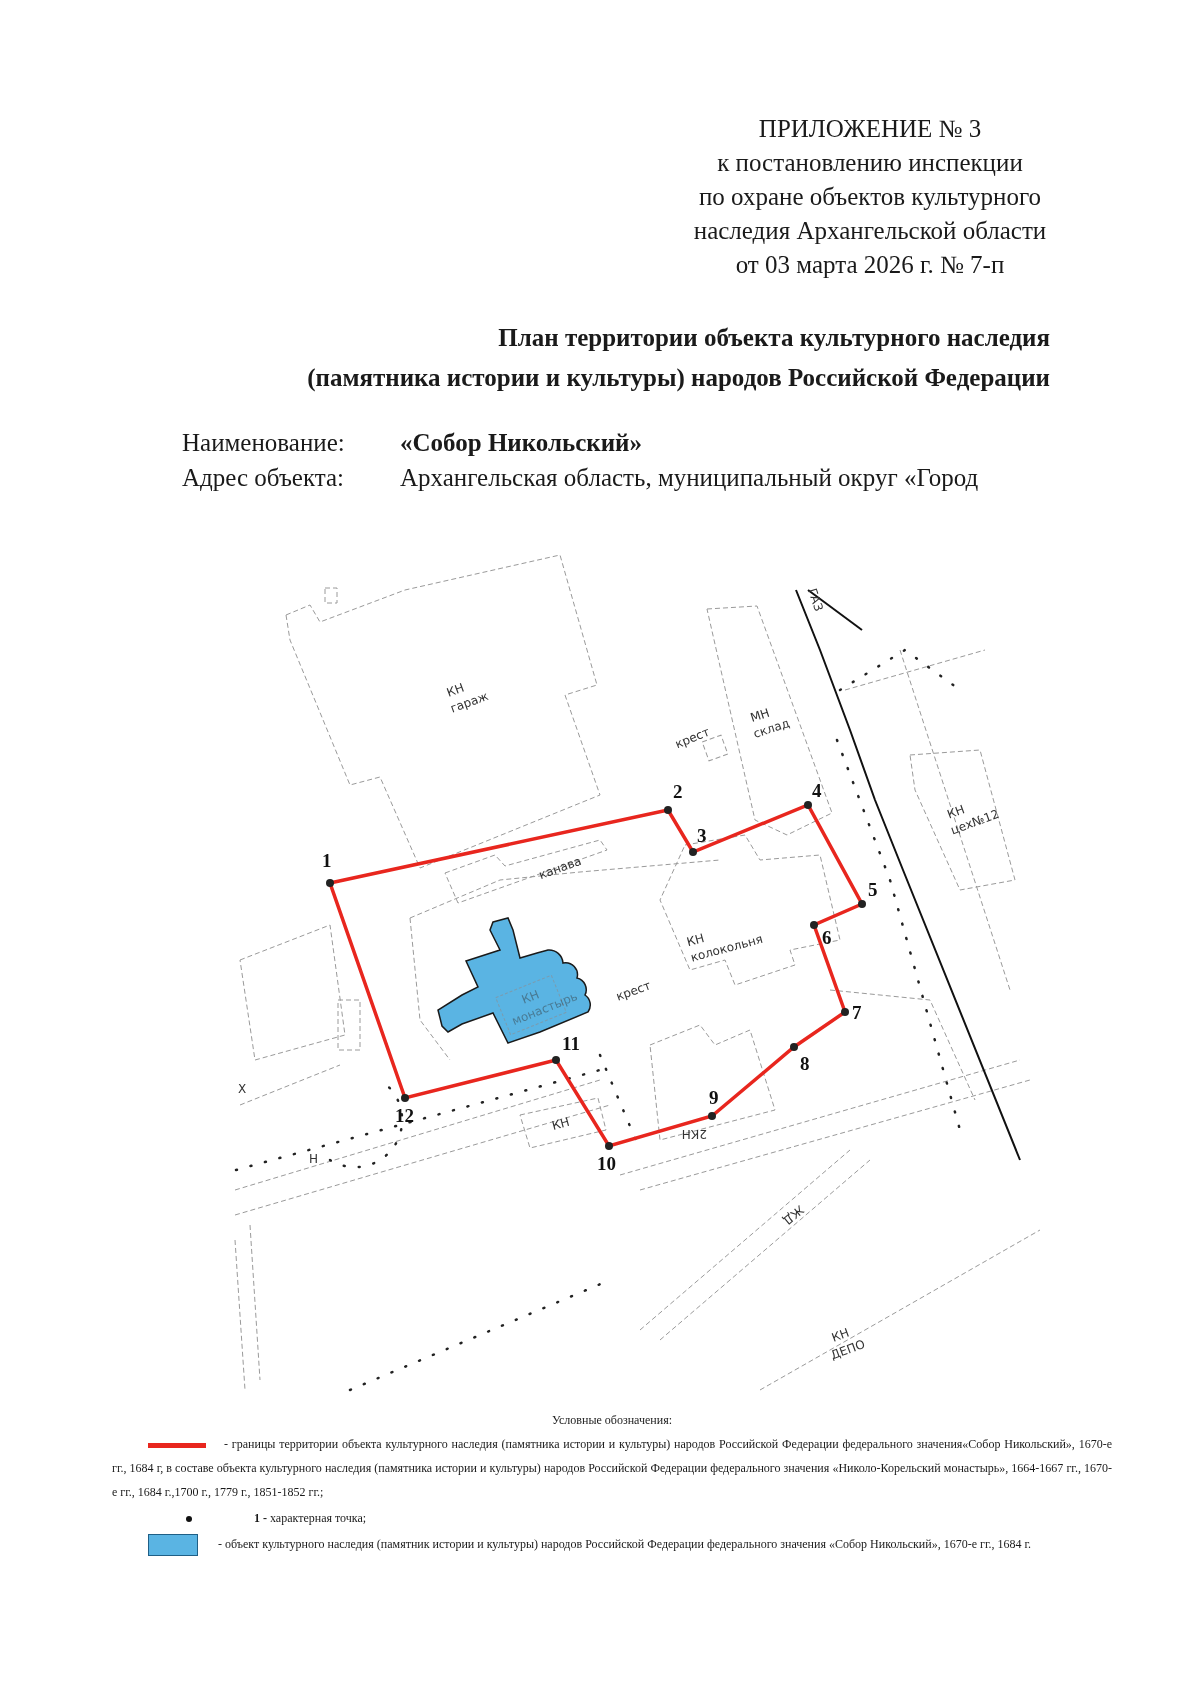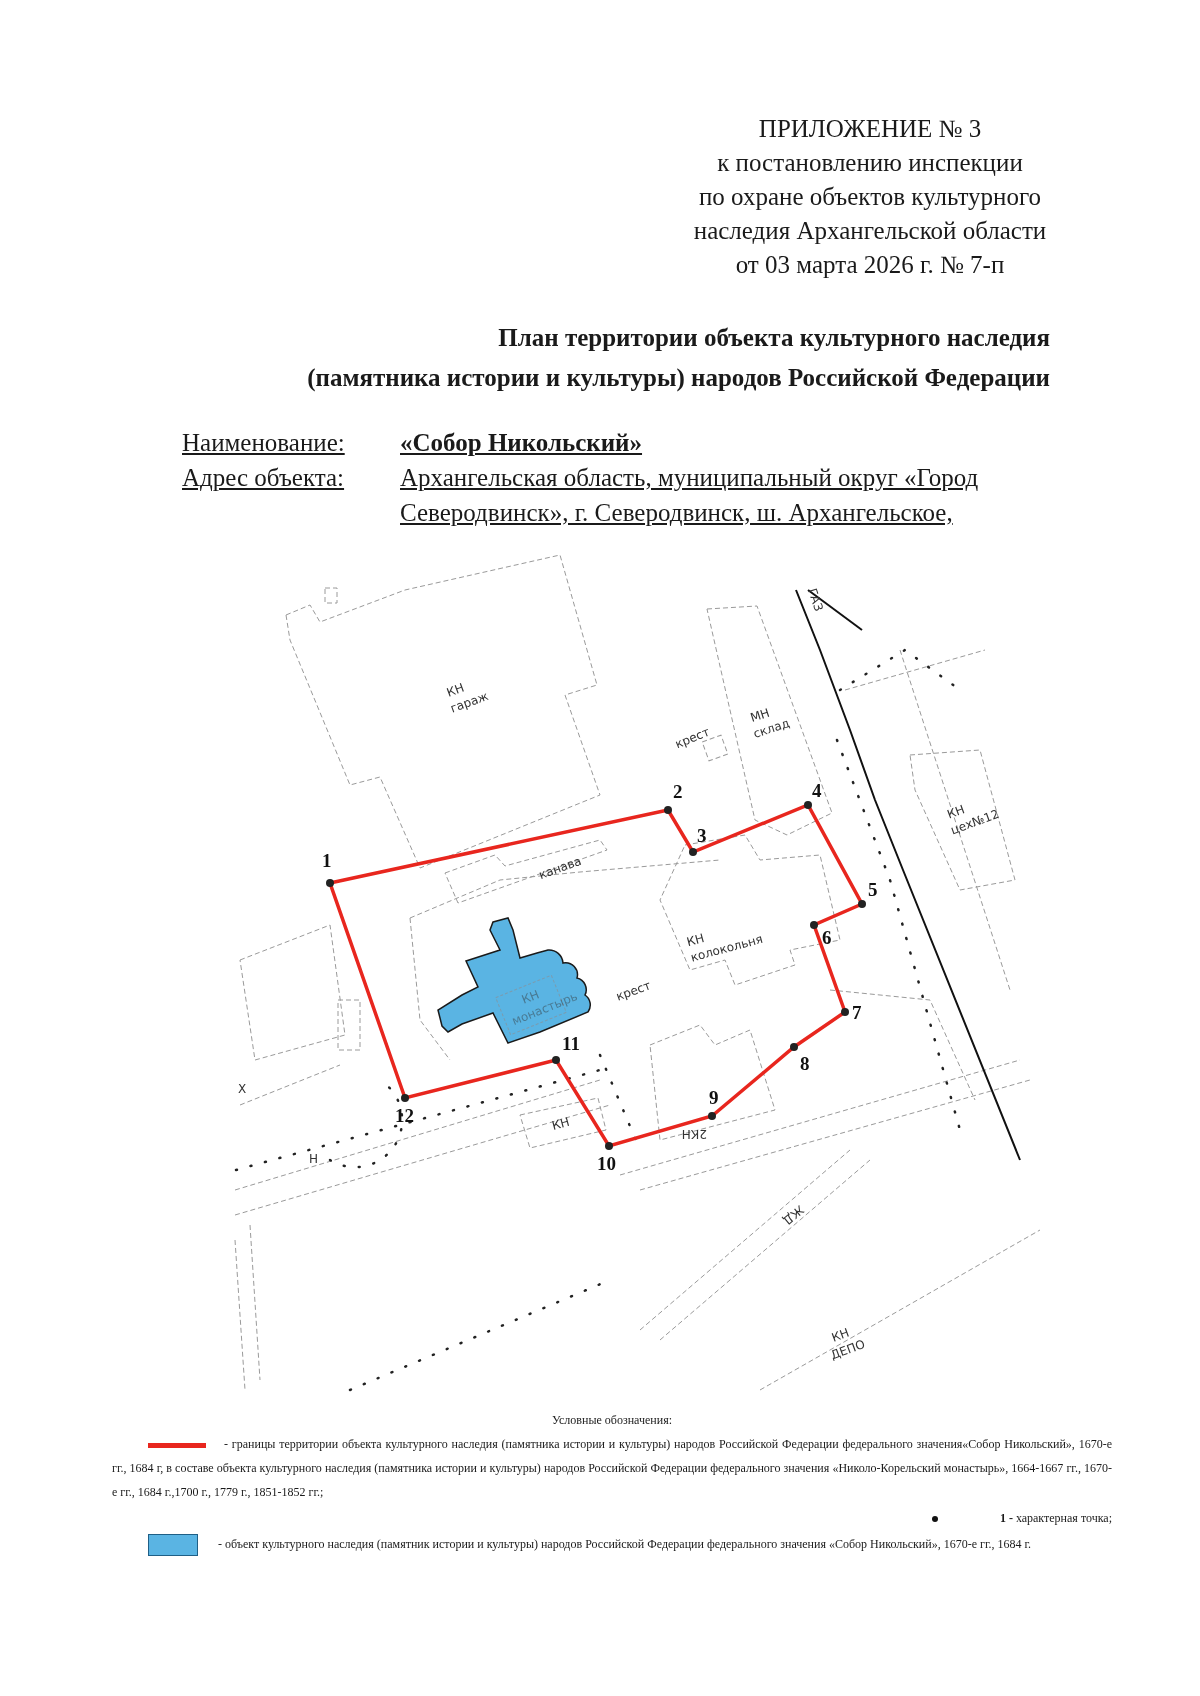--- a/index.html
+++ b/index.html
@@ -3,21 +3,21 @@
 <meta charset="utf-8">
 <style>
   html, body { margin: 0; padding: 0; background: #ffffff; }
   body { width: 1200px; height: 1696px; position: relative; overflow: hidden;
          font-family: "Liberation Serif", "DejaVu Serif", serif; color: #1a1a1a; }
   .appendix { position: absolute; left: 640px; top: 112px; width: 460px; text-align: center;
               font-size: 25px; line-height: 34px; }
   .title { position: absolute; left: 150px; top: 318px; width: 900px; text-align: right;
            font-size: 25px; font-weight: bold; line-height: 40px; }
   .meta { position: absolute; left: 182px; top: 425px; width: 880px; font-size: 25px; line-height: 35px; }
-  .meta-row { display: flex; text-decoration: underline; }
+  .meta-row { display: flex; }
   .meta-label { width: 210px; flex: none; }
   .meta-value { flex: 1; margin-left: 8px; }
   .meta-value.bold { font-weight: bold; }
   .map { position: absolute; left: 0; top: 0; }
   .map-label { font-family: "DejaVu Sans", "Liberation Sans", sans-serif; font-size: 12px; fill: #333; }
   .pt-label { font-family: "Liberation Serif", serif; font-weight: bold; font-size: 19px; fill: #111; }
   .legend { position: absolute; left: 112px; top: 1408px; width: 1000px; font-size: 12px; line-height: 24px; }
   .legend-title { text-align: center; }
   .legend-text { text-align: justify; text-align-last: left; }
   .legend-line { display: inline-block; width: 58px; height: 5px; background: #e8261e; vertical-align: middle; margin: 0 18px 0 36px; }
@@ -43,21 +43,20 @@
 
 <div class="meta">
   <div class="meta-row">
     <div class="meta-label">Наименование:</div>
     <div class="meta-value bold">«Собор Никольский»</div>
   </div>
   <div class="meta-row">
     <div class="meta-label">Адрес объекта:</div>
     <div class="meta-value">
       <div>Архангельская область, муниципальный округ «Город</div>
-      <div>Северодвинск», г. Северодвинск, ш. Архангельское,</div>
     </div>
   </div>
 </div>
 
 <svg class="map" width="1200" height="1696" viewBox="0 0 1200 1696">
   <g fill="none" stroke="#9a9a9a" stroke-width="1" stroke-dasharray="5,3">
 
     <polygon points="286,615 310,605 320,622 405,590 560,555 597,685 565,695 600,795 420,868 380,777 350,785 290,640"></polygon>
     <rect x="325" y="588" width="12" height="15"></rect>
 
@@ -177,20 +176,20 @@
   </g>
   <text class="map-label" x="309" y="1163">Н</text>
   <text class="map-label" x="238" y="1093">Х</text>
 </svg>
 
 <div class="legend">
   <div class="legend-title">Условные обозначения:</div>
   <div class="legend-text">
     <span class="legend-line"></span><span>- границы территории объекта культурного наследия (памятника истории и культуры) народов Российской Федерации федерального значения«Собор Никольский», 1670-е гг., 1684 г, в составе объекта культурного наследия (памятника истории и культуры) народов Российской Федерации федерального значения «Николо-Корельский монастырь», 1664-1667 гг., 1670-е гг., 1684 г.,1700 г., 1779 г., 1851-1852 гг.;</span>
   </div>
-  <div style="margin-top:2px;text-align:right;">
+  <div style="margin-top:2px;">
     <span class="legend-dot"></span><span class="bold">1 -</span>
     <span>характерная точка;</span>
   </div>
   <div class="legend-text" style="margin-top:2px;">
     <span class="legend-box"></span><span>- объект культурного наследия (памятник истории и культуры) народов Российской Федерации федерального значения «Собор Никольский», 1670-е гг., 1684 г.</span>
   </div>
 </div>
 
 </body></html>

